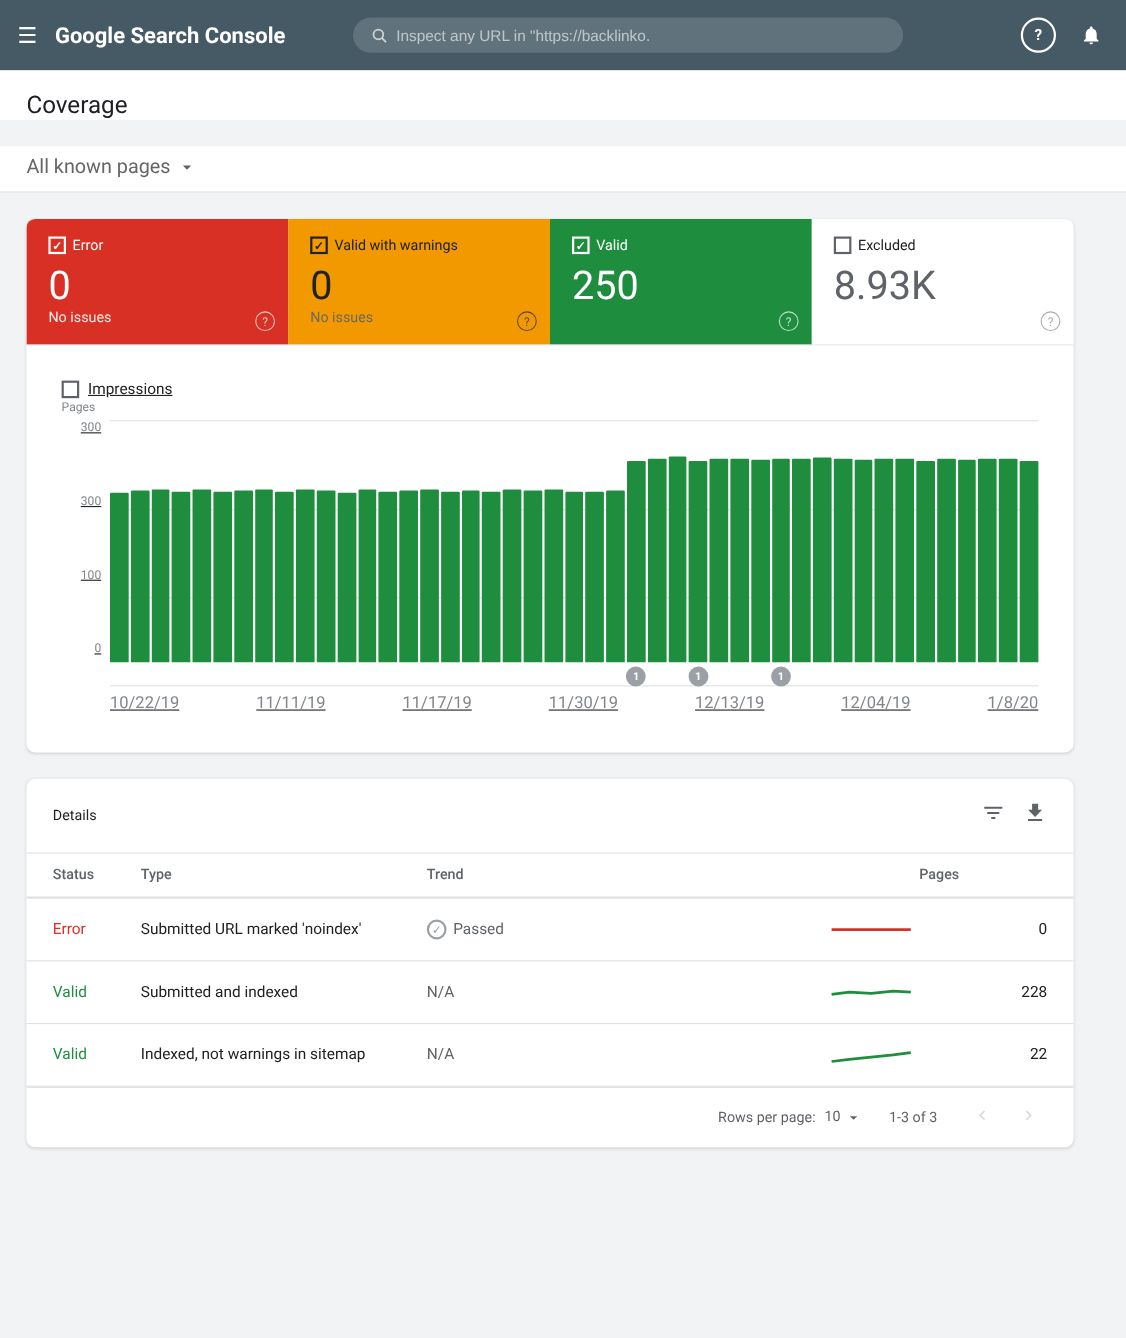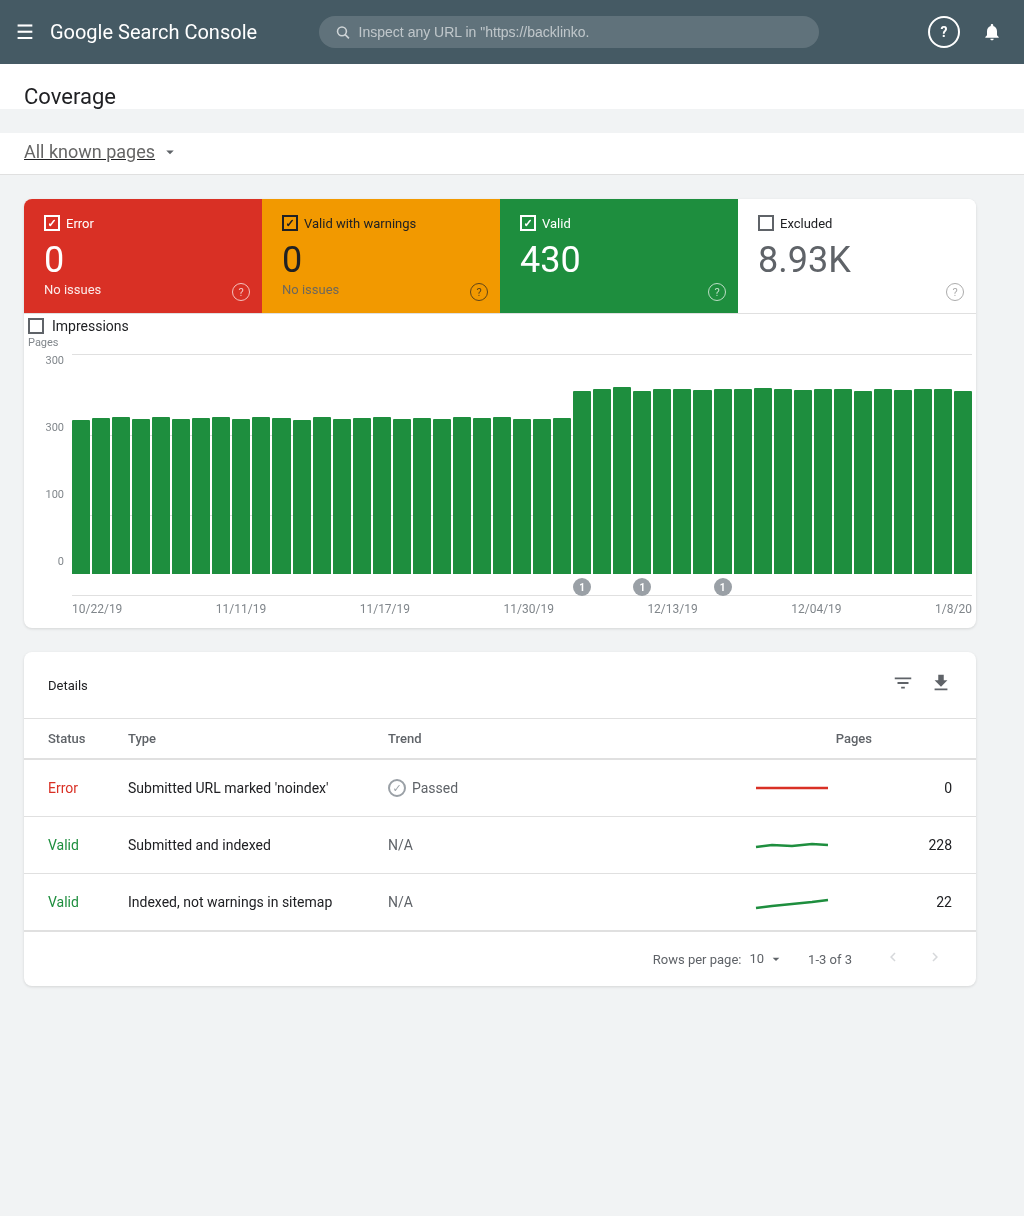--- a/index.html
+++ b/index.html
@@ -8,21 +8,21 @@
     
     .header {
       background: #455a64;
       display: flex;
       align-items: center;
       padding: 0 16px;
       height: 64px;
       gap: 16px;
     }
     .header-menu-icon { color: white; cursor: pointer; font-size: 20px; }
-    .header-logo { color: white; font-size: 20px; font-weight: 400; white-space: nowrap; }
+    .header-logo { color: white; font-size: 20px; font-weight: 700; white-space: nowrap; }
     .header-search {
       flex: 1;
       background: rgba(255,255,255,0.15);
       border-radius: 24px;
       display: flex;
       align-items: center;
       padding: 8px 16px;
       gap: 8px;
       max-width: 500px;
       margin: 0 auto;
@@ -119,21 +119,21 @@
       display: flex;
       align-items: center;
       justify-content: center;
       font-size: 11px;
       opacity: 0.7;
     }
     .status-card.excluded .card-help { color: #888; }
     .status-card.excluded .card-checkbox { border-color: #5f6368; }
 
     
-    .chart-area { padding: 4px; }
+    .chart-area { padding: 32px; text-decoration: underline; }
     .impressions-toggle {
       display: flex;
       align-items: center;
       gap: 8px;
       margin-bottom: 20px;
       cursor: pointer;
     }
     .impressions-checkbox {
       width: 16px;
       height: 16px;
@@ -256,21 +256,21 @@
       <svg width="20" height="20" viewBox="0 0 24 24" fill="white">
           <path d="M12 22c1.1 0 2-.9 2-2h-4c0 1.1.9 2 2 2zm6-6V11c0-3.07-1.64-5.64-4.5-6.32V4c0-.83-.67-1.5-1.5-1.5s-1.5.67-1.5 1.5v.68C7.63 5.36 6 7.92 6 11v5l-2 2v1h16v-1l-2-2z"></path>
         </svg>
     </div>
   </div>
 </div>
 
 <div style="background: white; padding: 20px 24px 0;">
   <h1 class="page-title">Coverage</h1>
 </div>
-<div style="background: white; border-bottom: 1px solid #e0e0e0; padding: 8px 24px 12px; text-decoration: underline;">
+<div style="background: white; border-bottom: 1px solid #e0e0e0; padding: 8px 24px 12px;">
   <div class="filter-select">
     <span>All known pages</span>
     <svg width="18" height="18" viewBox="0 0 24 24" fill="#5f6368">
         <path d="M7 10l5 5 5-5z"></path>
       </svg>
   </div>
 </div>
 
 <div class="page">
 
@@ -295,21 +295,21 @@
         <div class="card-number dark">0</div>
         <div class="card-subtitle dark">No issues</div>
         <div class="card-help">?</div>
       </div>
 
       <div class="status-card valid">
         <div class="card-header">
           <div class="card-checkbox checked"></div>
           <span>Valid</span>
         </div>
-        <div class="card-number">430</div>
+        <div class="card-number">250</div>
         <div class="card-help">?</div>
       </div>
 
       <div class="status-card excluded">
         <div class="card-header">
           <div class="card-checkbox"></div>
           <span>Excluded</span>
         </div>
         <div class="card-number gray">8.93K</div>
         <div class="card-help" style="color:#888;">?</div>
@@ -475,21 +475,21 @@
                 <div style="width: 100%; height: 185.533px; background: rgb(30, 142, 62); border-radius: 1px 1px 0px 0px;"></div>
               </div>
               <div style="flex: 1 1 0%; display: flex; flex-direction: column; align-items: center; height: 100%; justify-content: flex-end; position: relative;">
                 <div style="width: 100%; height: 184.8px; background: rgb(30, 142, 62); border-radius: 1px 1px 0px 0px;"></div>
               </div>
               <div style="flex: 1 1 0%; display: flex; flex-direction: column; align-items: center; height: 100%; justify-content: flex-end; position: relative;">
                 <div style="width: 100%; height: 183.333px; background: rgb(30, 142, 62); border-radius: 1px 1px 0px 0px;"></div>
               </div>
             </div>
 
-          <div style="display:flex;justify-content:space-between;font-size:12px;color:#80868b;margin-top:4px;">
+          <div style="display:flex;justify-content:space-between;font-size:15px;color:#80868b;margin-top:4px;">
             <span>10/22/19</span>
             <span>11/11/19</span>
             <span>11/17/19</span>
             <span>11/30/19</span>
             <span>12/13/19</span>
             <span>12/04/19</span>
             <span>1/8/20</span>
           </div>
         </div>
       </div>

